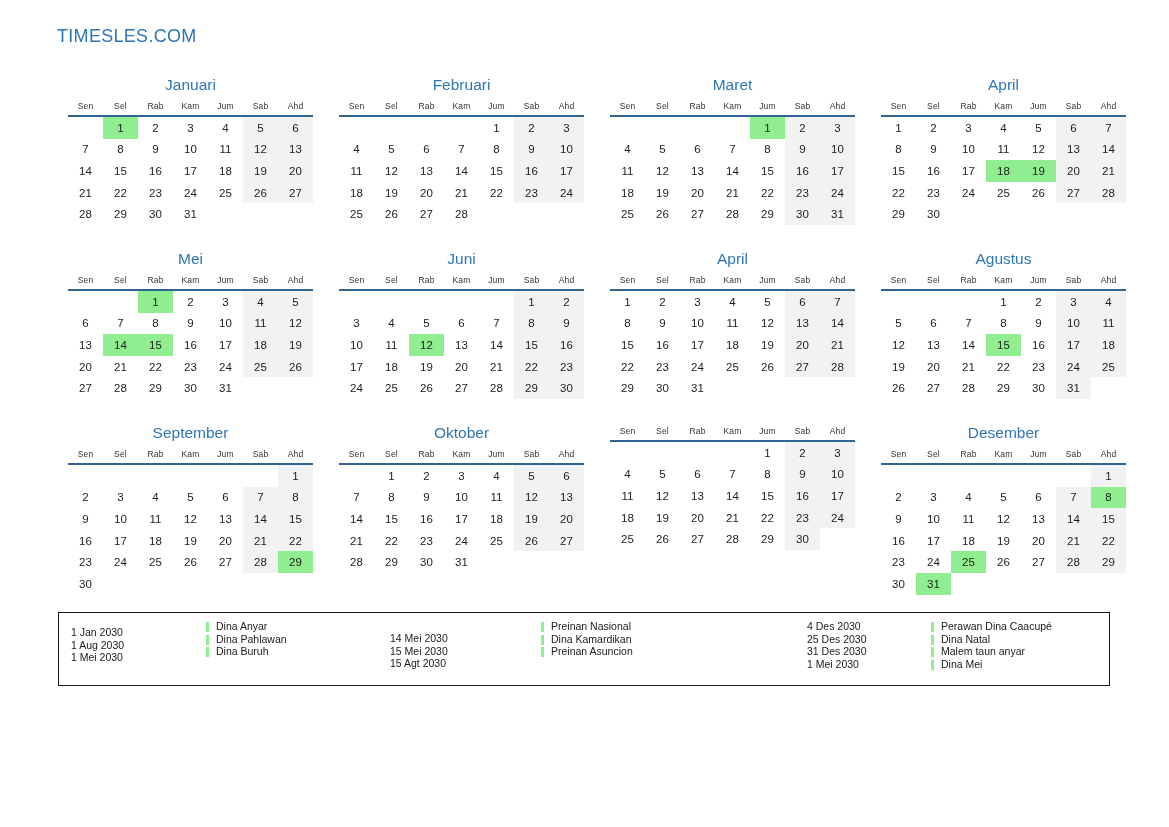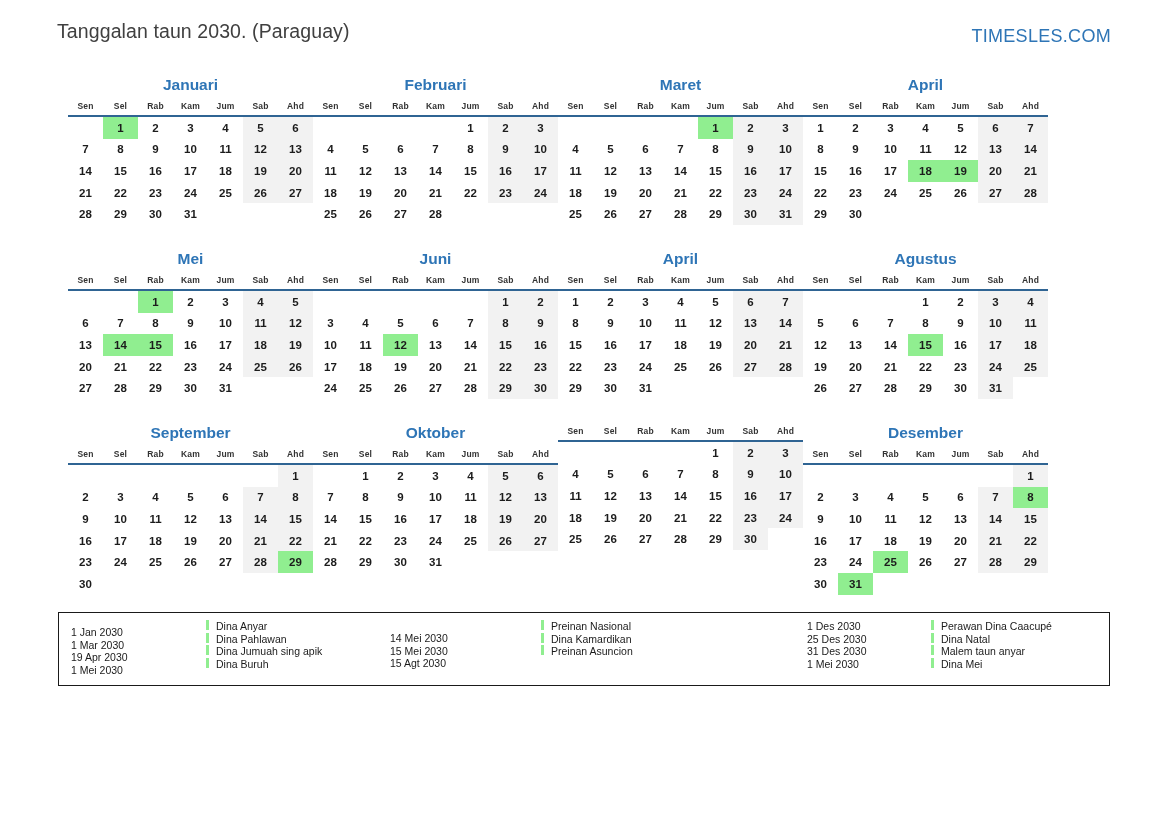--- a/index.html
+++ b/index.html
@@ -18,24 +18,23 @@
   .page-title {
     margin:0; font-size:19.5px; font-weight:500; color:#404040; letter-spacing:0.1px;
   }
   .site-link {
     color:var(--accent); font-size:18px; font-weight:400; letter-spacing:0.3px;
     margin-top:6px; cursor:pointer; text-decoration:none;
   }
   .months-grid {
     display:grid;
     grid-template-columns:repeat(4, 245px);
-    column-gap:0;
+    column-gap:26px;
     padding-left:68px;
     margin-top:20px;
-    font-weight:bold;
   }
   .month { width:245px; height:174px; }
   .month-title {
     text-align:center; color:var(--accent); font-size:15.5px; height:20px; line-height:20px;
     margin-bottom:3px;
   }
   .week { display:grid; grid-template-columns:repeat(7, 35px); }
   .dayhdr { border-bottom:2.5px solid var(--rule); }
   .cell { height:21.6px; display:flex; align-items:center; justify-content:center; }
   .dh {
@@ -52,31 +51,30 @@
     display:flex;
   }
   .lg-col { display:flex; flex-direction:column; }
   .lg-col:nth-child(1) { width:319px; }
   .lg-col:nth-child(2) { width:417px; }
   .lg-col:nth-child(3) { width:300px; }
   .lg-row { display:flex; align-items:center; height:12.6px; font-size:10.5px; color:#1a1a1a; }
   .lg-col:nth-child(1) .lg-date { width:135px;margin-top:12px; }
   .lg-col:nth-child(2) .lg-date { width:151px;margin-top:24px; }
   .lg-col:nth-child(3) .lg-date { width:124px; }
-  .lg-name { display:flex; align-items:flex-start; }
+  .lg-name { display:flex; align-items:flex-end; }
   .lg-bar {
     display:inline-block; width:3px; height:10px;
     background:var(--highlight); margin-right:7px;
   }
 </style>
 </head>
 <body>
 
 <div class="header">
-  <h1 class="page-title">Tanggalan taun 2030. (Paraguay)</h1>
   <a class="site-link">TIMESLES.COM</a>
 </div>
 
 <div class="months-grid">
     <div class="month">
       <div class="month-title">Januari</div>
       <div class="week dayhdr">
         <div class="cell dh">Sen</div>
         <div class="cell dh">Sel</div>
         <div class="cell dh">Rab</div>
@@ -780,34 +778,27 @@
 <div class="legend-box">
     <div class="lg-col">
       <div class="lg-row">
         <span class="lg-date">1 Jan 2030</span>
         <span class="lg-name">
           <span class="lg-bar"></span>
           <span>Dina Anyar</span>
         </span>
       </div>
       <div class="lg-row">
-        <span class="lg-date">1 Mar 2030</span>
+        <span class="lg-date">1 Aug 2030</span>
         <span class="lg-name">
           <span class="lg-bar"></span>
           <span>Dina Pahlawan</span>
         </span>
       </div>
       <div class="lg-row">
-        <span class="lg-date">19 Apr 2030</span>
-        <span class="lg-name">
-          <span class="lg-bar"></span>
-          <span>Dina Jumuah sing apik</span>
-        </span>
-      </div>
-      <div class="lg-row">
         <span class="lg-date">1 Mei 2030</span>
         <span class="lg-name">
           <span class="lg-bar"></span>
           <span>Dina Buruh</span>
         </span>
       </div>
     </div>
     <div class="lg-col">
       <div class="lg-row">
         <span class="lg-date">14 Mei 2030</span>
@@ -826,21 +817,21 @@
       <div class="lg-row">
         <span class="lg-date">15 Agt 2030</span>
         <span class="lg-name">
           <span class="lg-bar"></span>
           <span>Preinan Asuncion</span>
         </span>
       </div>
     </div>
     <div class="lg-col">
       <div class="lg-row">
-        <span class="lg-date">1 Des 2030</span>
+        <span class="lg-date">4 Des 2030</span>
         <span class="lg-name">
           <span class="lg-bar"></span>
           <span>Perawan Dina Caacupé</span>
         </span>
       </div>
       <div class="lg-row">
         <span class="lg-date">25 Des 2030</span>
         <span class="lg-name">
           <span class="lg-bar"></span>
           <span>Dina Natal</span>

